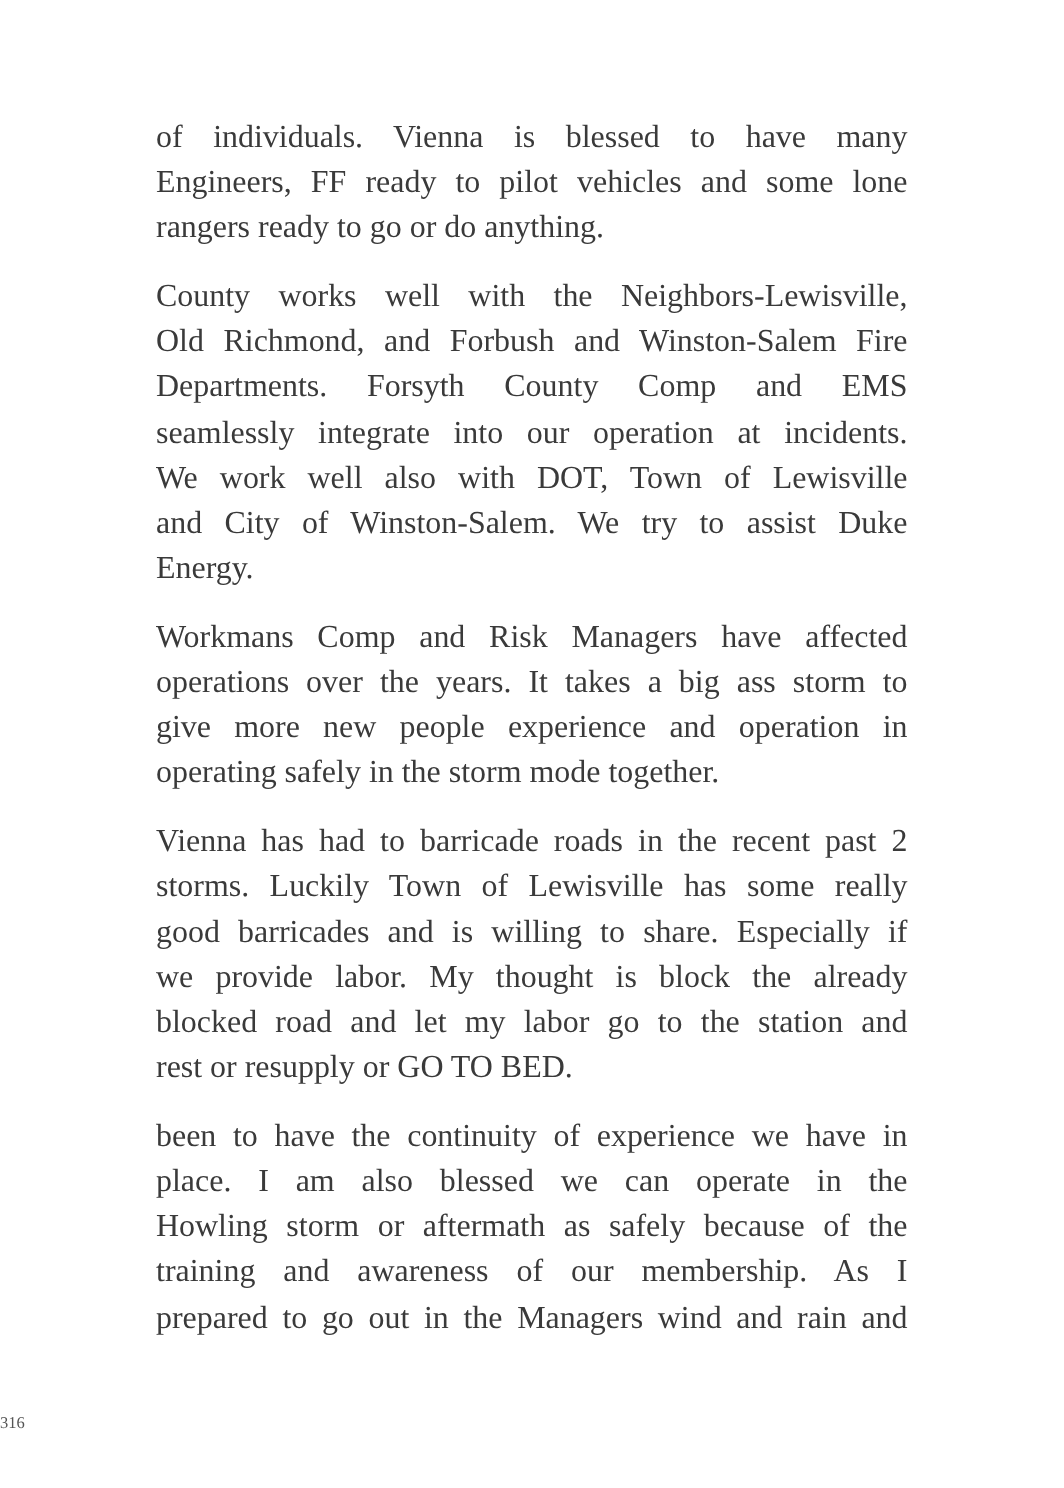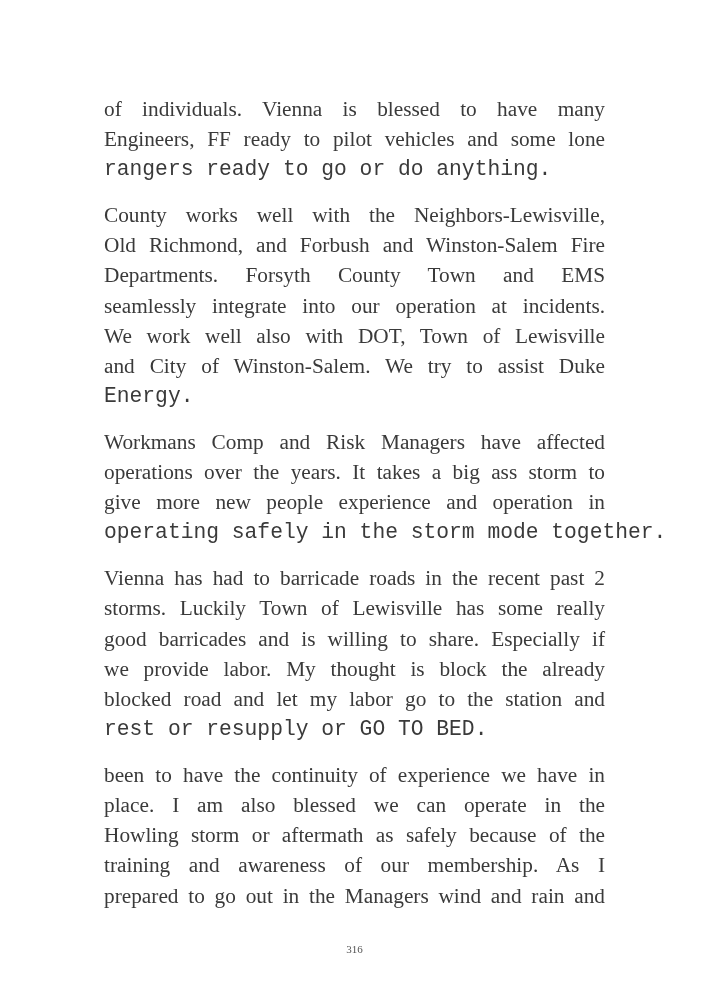--- a/index.html
+++ b/index.html
@@ -1,65 +1,64 @@
 <!DOCTYPE html>
 <html><head>
   <meta charset="utf-8">
   <style>
     html, body { margin: 0; padding: 0; background: #ffffff; }
     body { width: 709px; height: 992px; position: relative; overflow: hidden; }
     .page {
       position: absolute;
       left: 104px;
-      top: 94px;
+      top: 76px;
       width: 501px;
       font-family: "Liberation Serif", "DejaVu Serif", serif;
       font-size: 21.3px;
       line-height: 30.2px;
       color: #3a3a3a;
     }
     .para {
       margin: 0 0 15.5px 0;
       text-align: justify;
       text-align-last: left;
     }
     .line {
       display: block;
       text-align: justify;
       text-align-last: justify;
       white-space: nowrap;
       height: 30.2px;
     }
-    .line.last { text-align-last: left; font-family: Liberation Mono, monospace; }
+    .line.last { text-align-last: left; }
     .page-number {
       position: absolute;
       left: 0;
       width: 709px;
       top: 943px;
-      text-align: center;
       font-family: "Liberation Serif", "DejaVu Serif", serif;
       font-size: 11px;
       color: #555555;
     }
   </style>
 </head>
 <body>
 
 <div class="page">
 
   <p class="para">
     <span class="line">of individuals. Vienna is blessed to have many</span>
     <span class="line">Engineers, FF ready to pilot vehicles and some lone</span>
     <span class="line last">rangers ready to go or do anything.</span>
   </p>
 
   <p class="para">
     <span class="line">County works well with the Neighbors-Lewisville,</span>
     <span class="line">Old Richmond, and Forbush and Winston-Salem Fire</span>
-    <span class="line">Departments. Forsyth County Town and EMS</span>
+    <span class="line">Departments. Forsyth County Comp and EMS</span>
     <span class="line">seamlessly integrate into our operation at incidents.</span>
     <span class="line">We work well also with DOT, Town of Lewisville</span>
     <span class="line">and City of Winston-Salem. We try to assist Duke</span>
     <span class="line last">Energy.</span>
   </p>
 
   <p class="para">
     <span class="line">Workmans Comp and Risk Managers have affected</span>
     <span class="line">operations over the years. It takes a big ass storm to</span>
     <span class="line">give more new people experience and operation in</span>

